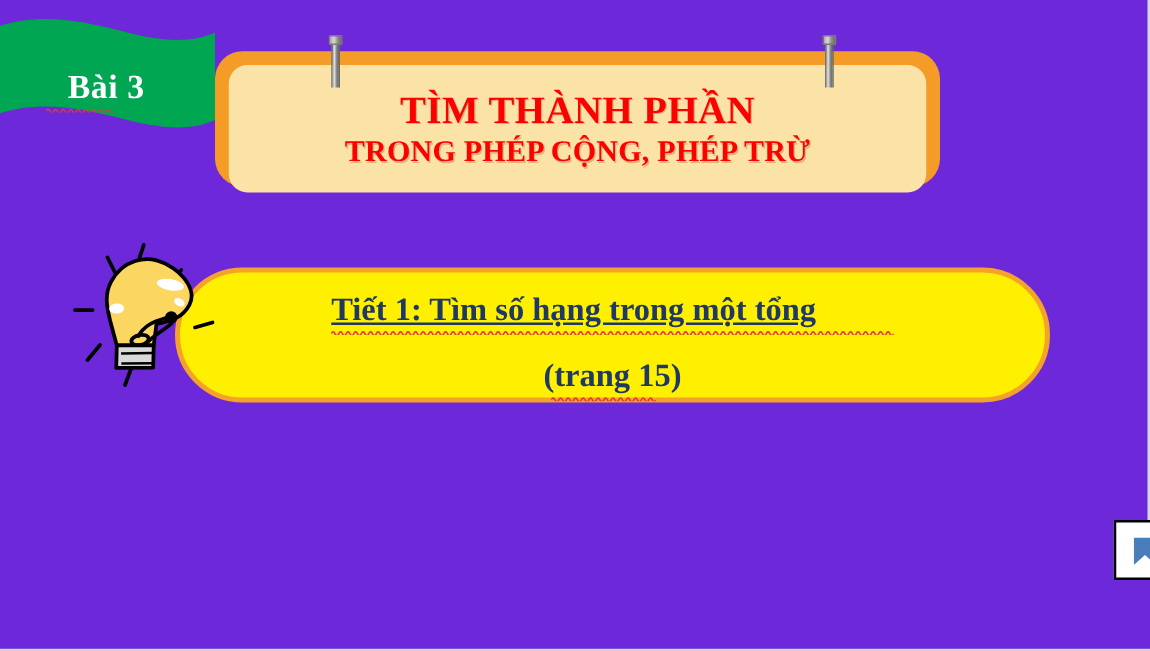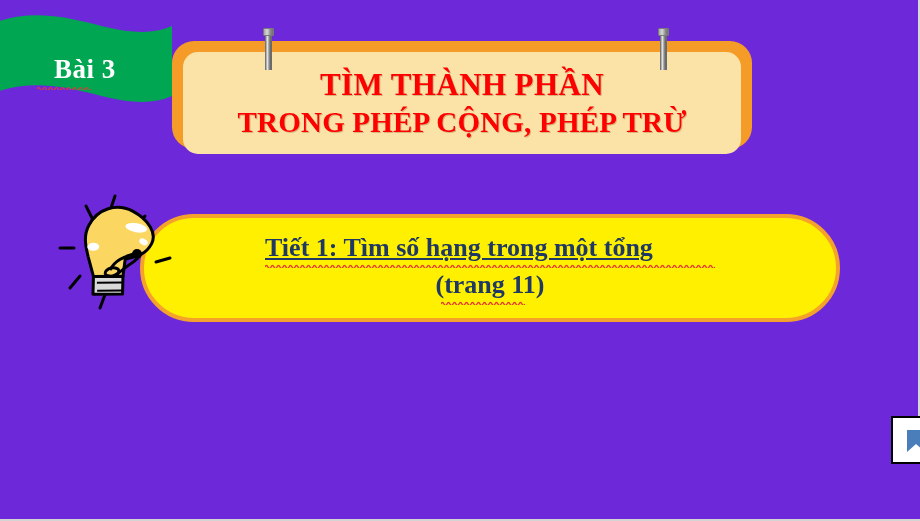--- a/index.html
+++ b/index.html
@@ -125,21 +125,21 @@
   .title-line {
     color: #FF0000;
     font-weight: bold;
     font-size: 31px;
     line-height: 1.28;
     white-space: nowrap;
     text-shadow: 1px 1px 0 rgba(120,40,0,0.25);
     font-family: "Liberation Serif", "DejaVu Serif", serif;
   }
   .title-line.l1 { font-size: 31px; letter-spacing: 0.4px; }
-  .title-line.l2 { font-size: 29px; letter-spacing: 0.2px; }
+  .title-line.l2 { font-size: 24px; letter-spacing: 0.2px; }
 
   
   .stadium {
     position: absolute;
     left: 140px;
     top: 214px;
     width: 700px;
     height: 108px;
     background: #FFF000;
     border: 4px solid #F5A22B;
@@ -152,20 +152,21 @@
     justify-content: center;
   }
   .stadium-line {
     color: #1F3864;
     font-weight: bold;
     font-size: 26px;
     line-height: 1.32;
     white-space: nowrap;
     position: relative;
     font-family: "Liberation Serif", "DejaVu Serif", serif;
+    margin-top: 16px;
   }
   .stadium-line .uline {
     text-decoration: underline;
     text-decoration-color: #1F3864;
     text-decoration-thickness: 2px;
     text-underline-offset: 2px;
   }
   .wavy-red {
     display: block;
     height: 4px;
@@ -242,21 +243,21 @@
   <div class="stadium">
     <div class="stadium-line">
       <span class="uline">Tiết 1: Tìm số hạng trong một tổng</span>
       <span class="wavy-red">
         <svg width="450" height="4" viewBox="0 0 450 4" xmlns="http://www.w3.org/2000/svg">
           <path d="M0,3 Q1.5,0 3,3 T6,3 T9,3 T12,3 T15,3 T18,3 T21,3 T24,3 T27,3 T30,3 T33,3 T36,3 T39,3 T42,3 T45,3 T48,3 T51,3 T54,3 T57,3 T60,3 T63,3 T66,3 T69,3 T72,3 T75,3 T78,3 T81,3 T84,3 T87,3 T90,3 T93,3 T96,3 T99,3 T102,3 T105,3 T108,3 T111,3 T114,3 T117,3 T120,3 T123,3 T126,3 T129,3 T132,3 T135,3 T138,3 T141,3 T144,3 T147,3 T150,3 T153,3 T156,3 T159,3 T162,3 T165,3 T168,3 T171,3 T174,3 T177,3 T180,3 T183,3 T186,3 T189,3 T192,3 T195,3 T198,3 T201,3 T204,3 T207,3 T210,3 T213,3 T216,3 T219,3 T222,3 T225,3 T228,3 T231,3 T234,3 T237,3 T240,3 T243,3 T246,3 T249,3 T252,3 T255,3 T258,3 T261,3 T264,3 T267,3 T270,3 T273,3 T276,3 T279,3 T282,3 T285,3 T288,3 T291,3 T294,3 T297,3 T300,3 T303,3 T306,3 T309,3 T312,3 T315,3 T318,3 T321,3 T324,3 T327,3 T330,3 T333,3 T336,3 T339,3 T342,3 T345,3 T348,3 T351,3 T354,3 T357,3 T360,3 T363,3 T366,3 T369,3 T372,3 T375,3 T378,3 T381,3 T384,3 T387,3 T390,3 T393,3 T396,3 T399,3 T402,3 T405,3 T408,3 T411,3 T414,3 T417,3 T420,3 T423,3 T426,3 T429,3 T432,3 T435,3 T438,3 T441,3 T444,3 T447,3 T450,3" fill="none" stroke="#E03A3A" stroke-width="1.3"></path>
         </svg>
       </span>
     </div>
     <div class="stadium-line">
-      <span>(trang 11)</span>
+      <span>(trang 15)</span>
       <span class="wavy-red" style="width:84px;margin-left:6px;">
         <svg width="84" height="4" viewBox="0 0 84 4" xmlns="http://www.w3.org/2000/svg">
           <path d="M0,3 Q1.5,0 3,3 T6,3 T9,3 T12,3 T15,3 T18,3 T21,3 T24,3 T27,3 T30,3 T33,3 T36,3 T39,3 T42,3 T45,3 T48,3 T51,3 T54,3 T57,3 T60,3 T63,3 T66,3 T69,3 T72,3 T75,3 T78,3 T81,3 T84,3" fill="none" stroke="#E03A3A" stroke-width="1.3"></path>
         </svg>
       </span>
     </div>
   </div>
 
   <div class="bulb">
     <svg width="126" height="126" viewBox="0 0 126 126" xmlns="http://www.w3.org/2000/svg">

